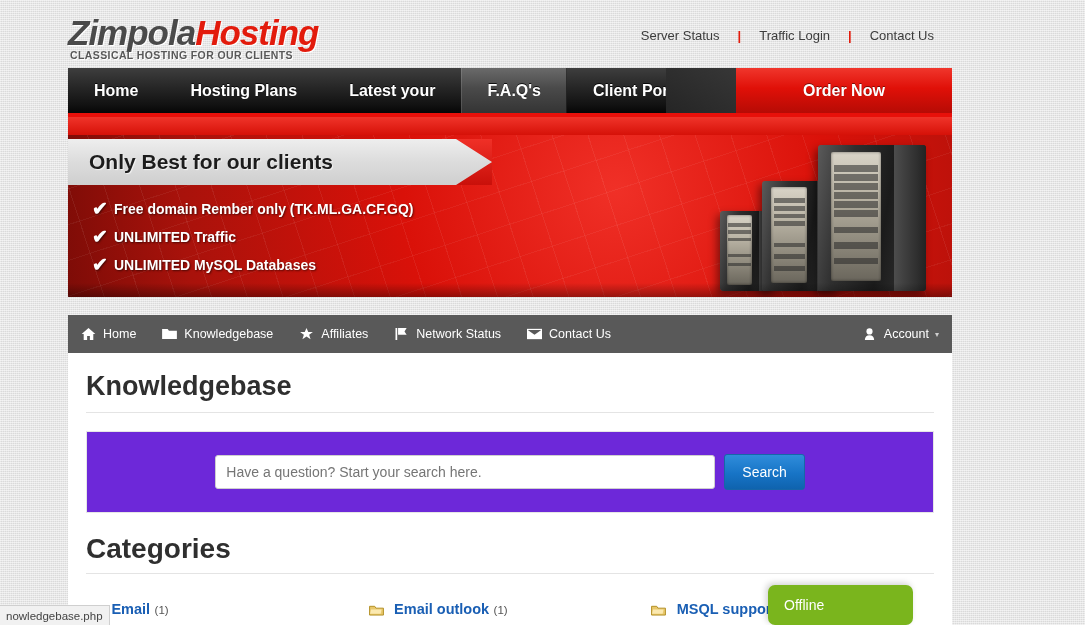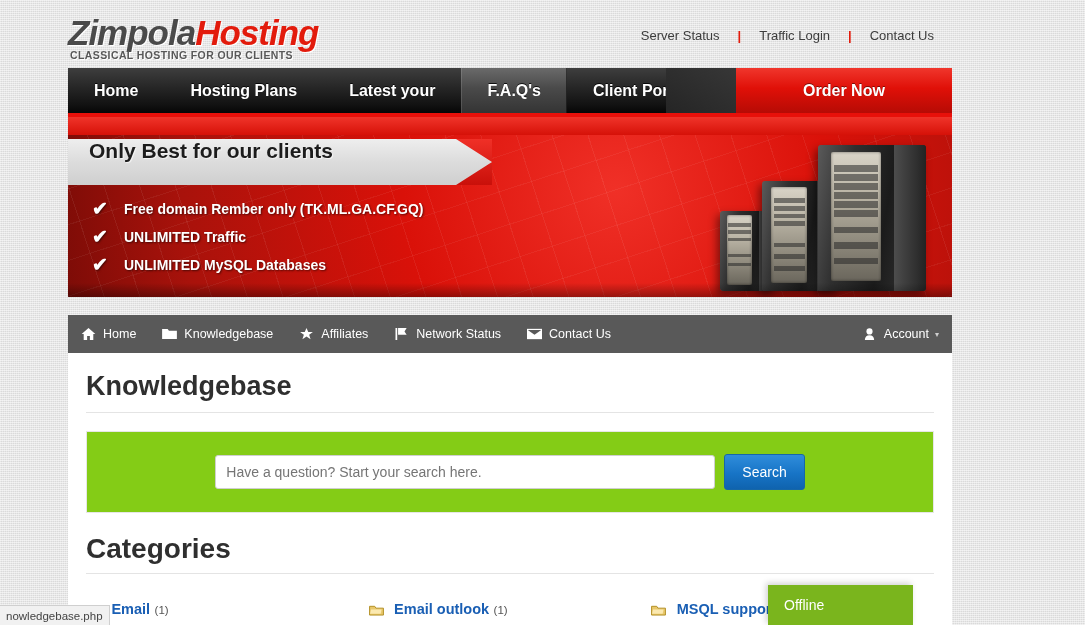--- a/index.html
+++ b/index.html
@@ -61,31 +61,31 @@
           background:radial-gradient(circle at 62% 40%, #f03027 0%, #da1109 38%, #a8120b 78%, #7d0c07 100%);}
   .banner .tiles{position:absolute;inset:0;opacity:.30;
      background-image:
        repeating-linear-gradient(72deg, rgba(255,255,255,.22) 0 1px, transparent 1px 34px),
        repeating-linear-gradient(162deg, rgba(255,255,255,.18) 0 1px, transparent 1px 34px);}
   .banner .topstrip{position:absolute;left:0;top:0;width:884px;height:18px;
       background:linear-gradient(180deg,#f0342a,#d61108);}
   .ribbon{position:absolute;left:0;top:22px;width:424px;height:46px;
      background:linear-gradient(180deg,#eeeeee 0%,#dcdcdc 50%,#cfcfcf 100%);
      clip-path:polygon(0 0,100% 0,100% 100%,0 100%,0 100%);
-     display:flex;box-shadow:0 2px 5px rgba(0,0,0,.3);}
+     display:flex;align-items:center;box-shadow:0 2px 5px rgba(0,0,0,.3);}
   .ribbon .notch{position:absolute;right:0;top:0;width:36px;height:46px;
      background:linear-gradient(180deg,#f03027,#c9100a);
      clip-path:polygon(100% 0,100% 100%,0 100%,100% 50%,0 0);}
   .ribbon .txt{font-size:21px;font-weight:bold;color:#1c1c1c;margin-left:21px;
                text-shadow:1px 1px 1px rgba(255,255,255,.7);}
   .feats{position:absolute;left:24px;top:82px;}
   .feat{display:flex;align-items:center;margin-bottom:9px;}
   .feat .ck{width:20px;font-size:19px;color:#fff;font-weight:bold;line-height:1;
             text-shadow:1px 1px 2px rgba(0,0,0,.5);}
-  .feat .lb{font-size:14px;font-weight:bold;color:#fff;margin-left:12px;
+  .feat .lb{font-size:14px;font-weight:bold;color:#fff;margin-left:2px;
             text-shadow:1px 1px 2px rgba(0,0,0,.55);}
   .servers{position:absolute;right:26px;bottom:6px;width:230px;height:150px;}
   .srv{position:absolute;bottom:0;background:linear-gradient(100deg,#5a5a5a 0%,#2f2f2f 28%,#1b1b1b 60%,#3a3a3a 100%);
        border-radius:3px;box-shadow:-3px 4px 8px rgba(0,0,0,.45);}
   .srv .pan{position:absolute;left:12%;top:5%;width:46%;height:88%;
        background:linear-gradient(180deg,#d9d4c8,#b8b2a3 35%,#8e897c 70%,#6a665c);
        border-radius:2px;box-shadow:inset 0 0 3px rgba(0,0,0,.5);}
   .srv .pan i{position:absolute;left:6%;width:88%;height:5%;background:rgba(40,40,40,.55);}
   .srv .side{position:absolute;right:0;top:0;width:30%;height:100%;
        background:linear-gradient(90deg,#4d4d4d,#232323);border-radius:0 3px 3px 0;}
@@ -101,21 +101,21 @@
           font-size:12.5px;}
   .subnav .it{display:flex;align-items:center;height:38px;padding:0 13px;cursor:pointer;}
   .subnav .it .ic{margin-right:7px;display:inline-block;line-height:1;font-size:13px;color:#fff;}
   .subnav .spacer{flex:1;}
   .subnav .caret{margin-left:6px;font-size:8px;color:#cfcfcf;}
 
   .card{width:884px;background:#fff;padding:0 0 10px 0;min-height:230px;}
   .inner{padding:0 18px;}
   .h1{font-size:27px;font-weight:bold;color:#2f2f2f;padding:18px 0 10px 0;}
   .hr{height:1px;background:#e4e4e4;margin:0 0 18px 0;}
-  .searchbox{border:1px solid #e6e6e6;background:#84cc16;padding:22px 0;display:flex;
+  .searchbox{border:1px solid #e6e6e6;background:#6d28d9;padding:22px 0;display:flex;
              justify-content:center;align-items:center;}
   .sinput{width:500px;height:34px;border:1px solid #cfcfcf;border-radius:3px;background:#fff;
           font-size:14px;color:#8c8c8c;padding:0 10px;box-sizing:border-box;outline:none;
           font-family:"Liberation Sans", sans-serif;}
   .sbtn{margin-left:9px;height:36px;padding:0 17px;border:1px solid #1667a8;border-radius:3px;
         background:linear-gradient(180deg,#2f8ddb 0%,#1774c6 55%,#0f63ae 100%);
         color:#fff;font-size:14px;cursor:pointer;font-family:"Liberation Sans", sans-serif;}
   .h2{font-size:28px;font-weight:bold;color:#2f2f2f;padding:20px 0 8px 0;}
   .cats{display:flex;padding-top:8px;}
   .cat{width:33.33%;position:relative;}
@@ -123,21 +123,21 @@
   .cat .fold{display:inline-block;vertical-align:middle;margin-right:6px;}
   .cat .nm{color:#1a5fb4;font-size:14.5px;font-weight:bold;text-decoration:none;}
   .cat .ct{color:#555;font-size:11.5px;}
   .cat .ds{text-align:center;font-size:12.5px;color:#333;margin-top:6px;}
 
   
   .fsvg{width:15px;height:12px;display:block;}
 
   
   .chat{position:absolute;right:0;bottom:0;width:145px;height:40px;background:#7ab51d;
-        display:flex;align-items:center;box-shadow:-2px -2px 6px rgba(0,0,0,.18);cursor:pointer;}
+        display:flex;align-items:center;box-shadow:-2px -2px 6px rgba(0,0,0,.18);cursor:pointer;border-radius:7px;}
   .chat span{color:#fff;font-size:14px;margin-left:16px;}
 
   
   .status{position:absolute;left:0;bottom:0;height:19px;background:#f1f1f1;border:1px solid #cfcfcf;
           border-left:none;border-bottom:none;display:flex;align-items:center;padding:0 6px;
           font-size:11.5px;color:#444;}
 </style>
 </head>
 <body>
 

